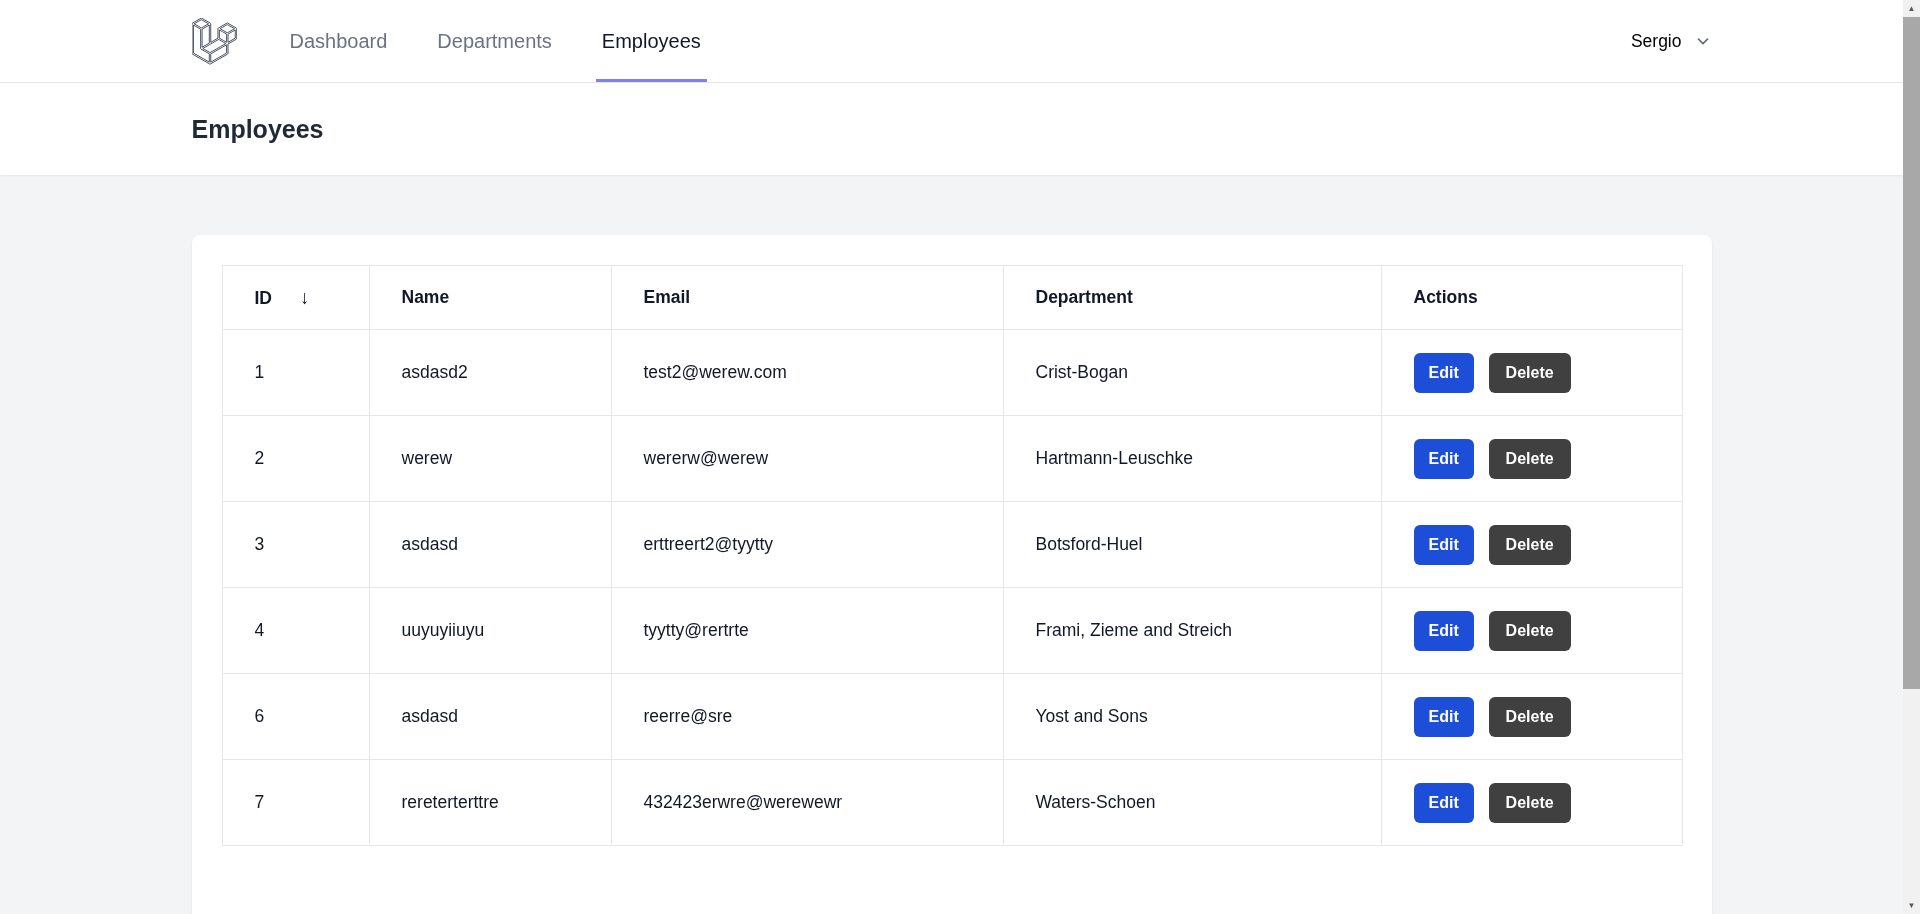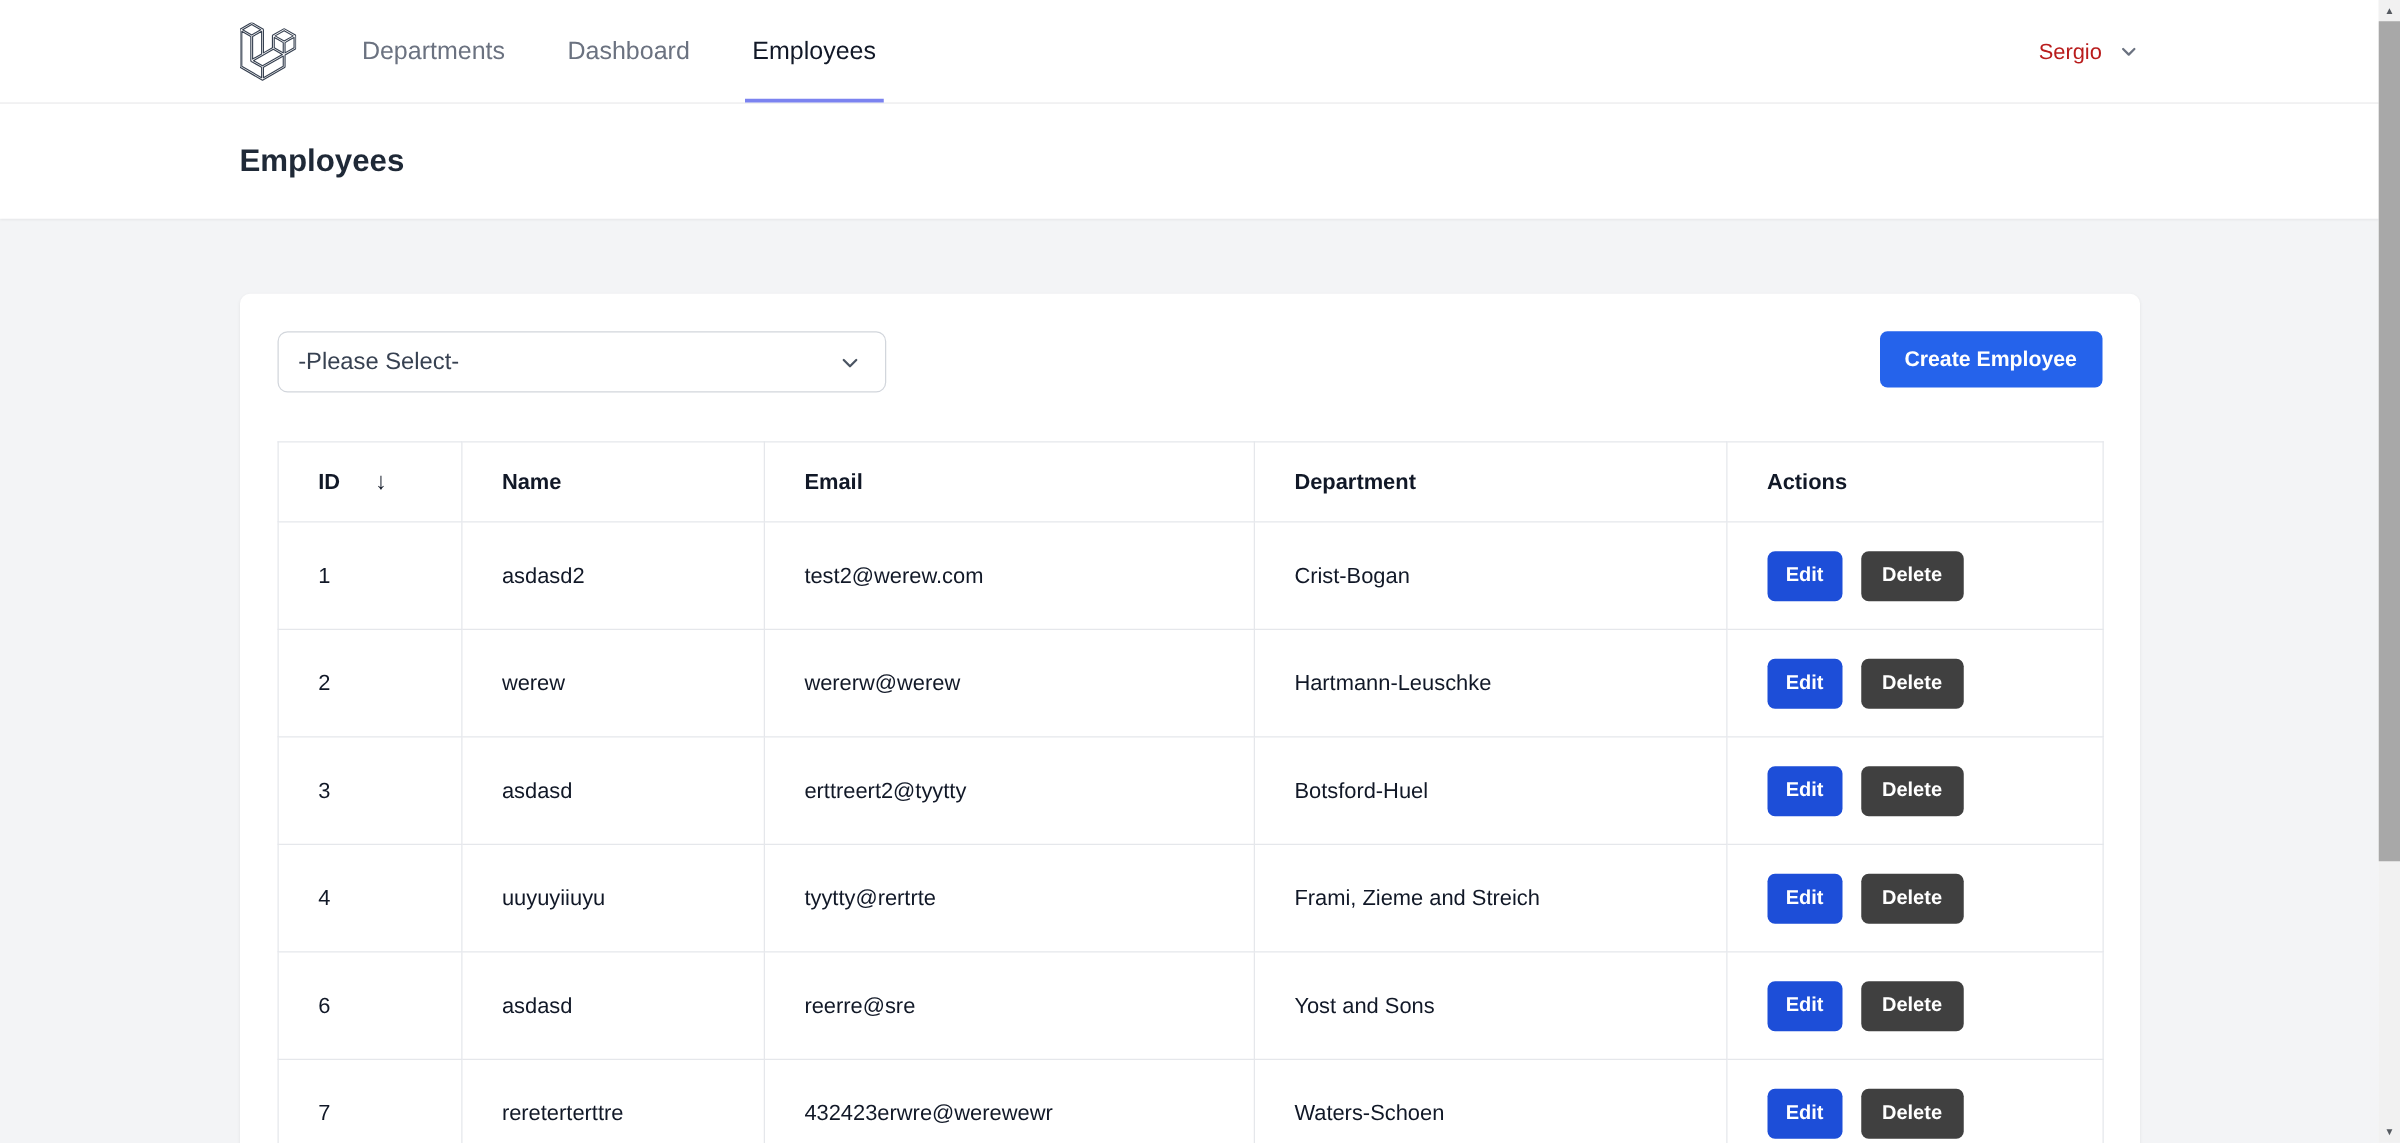--- a/index.html
+++ b/index.html
@@ -10,21 +10,21 @@
 
   
   .topnav { height:83px; background:#ffffff; border-bottom:1px solid #e8e8ea; }
   .nav-inner { display:flex; align-items:stretch; height:100%; }
   .logo-wrap { align-self:center; display:flex; align-items:center; }
   .nav-links { display:flex; margin-left:47px; gap:38px; }
   .nav-link { display:flex; align-items:center; padding:3px 6px 0 6px; font-size:20px; color:#6b7280;
               text-decoration:none; border-bottom:3px solid transparent; cursor:pointer; }
   .nav-link.active { color:#111827; border-bottom-color:#7b83f0; }
   .user-menu { margin-left:auto; align-self:center; display:flex; align-items:center; gap:12px;
-               background:none; border:none; color:#b91c1c; font-size:17.5px; cursor:pointer;
+               background:none; border:none; color:#000000; font-size:17.5px; cursor:pointer;
                font-family:inherit; }
 
   
   .page-header { background:#ffffff; height:92px; display:flex; align-items:center;
                  box-shadow:0 1px 2px rgba(0,0,0,0.06); position:relative; }
   .page-title { font-size:25px; font-weight:600; color:#1f2937; }
 
   
   .main { padding-top:60px; }
   .card { background:#ffffff; border-radius:8px; box-shadow:0 1px 3px rgba(0,0,0,0.08);
@@ -62,22 +62,22 @@
 <div class="page">
 
   <nav class="topnav">
     <div class="container nav-inner">
       <span class="logo-wrap">
         <svg width="45" height="47" viewBox="0 0 50 52" fill="none" stroke="#374151" stroke-width="1" stroke-linejoin="round">
           <path d="M49.626 11.564a.809.809 0 0 1 .028.209v10.972a.8.8 0 0 1-.402.694l-9.209 5.302V39.25c0 .286-.152.55-.4.694L20.42 51.01c-.044.025-.092.041-.14.058-.018.006-.035.017-.054.022a.805.805 0 0 1-.41 0c-.022-.006-.042-.018-.063-.026-.044-.016-.09-.03-.132-.054L.402 39.944A.801.801 0 0 1 0 39.25V6.334c0-.072.01-.142.028-.21.006-.023.02-.044.028-.067.015-.042.029-.085.051-.124.015-.026.037-.047.055-.071.023-.032.044-.065.071-.093.023-.023.053-.04.079-.06.029-.024.055-.05.088-.069h.001l9.61-5.533a.802.802 0 0 1 .8 0l9.61 5.533h.002c.032.02.059.045.088.068.026.02.055.038.078.06.028.029.048.062.072.094.017.024.04.045.054.071.023.04.036.082.052.124.008.023.022.044.028.068a.809.809 0 0 1 .028.209v20.559l8.008-4.611v-10.51c0-.07.01-.141.028-.208.007-.024.02-.045.028-.068.016-.042.03-.085.052-.124.015-.026.037-.047.054-.071.024-.032.044-.065.072-.093.023-.023.052-.04.078-.06.03-.024.056-.05.088-.069h.001l9.611-5.533a.801.801 0 0 1 .8 0l9.61 5.533c.034.02.06.045.09.068.025.02.054.038.077.06.028.029.048.062.072.094.018.024.04.045.054.071.023.039.036.082.052.124.009.023.022.044.028.068zm-1.574 10.718v-9.124l-3.363 1.936-4.646 2.675v9.124l8.01-4.611zm-9.61 16.505v-9.13l-4.57 2.61-13.05 7.448v9.216l17.62-10.144zM1.602 7.719v31.068L19.22 48.93v-9.214l-9.204-5.209-.003-.002-.004-.002c-.031-.018-.057-.044-.086-.066-.025-.02-.054-.036-.076-.058l-.002-.003c-.026-.025-.044-.056-.066-.084-.02-.027-.044-.05-.06-.078l-.001-.003c-.018-.03-.029-.066-.042-.1-.013-.03-.03-.058-.038-.09v-.001c-.01-.038-.012-.078-.016-.117-.004-.03-.012-.06-.012-.09v-.002-21.481L4.965 9.654 1.602 7.72zm8.81-5.994L2.405 6.334l8.005 4.609 8.006-4.61-8.006-4.608zm4.164 28.764l4.645-2.674V7.719l-3.363 1.936-4.646 2.675v20.096l3.364-1.937zM39.243 7.164l-8.006 4.609 8.006 4.609 8.005-4.61-8.005-4.608zm-.801 10.605l-4.646-2.675-3.363-1.936v9.124l4.645 2.674 3.364 1.937v-9.124zM20.02 38.33l11.743-6.704 5.87-3.35-8-4.606-9.211 5.303-8.395 4.833 7.993 4.524z"></path>
         </svg>
       </span>
       <div class="nav-links">
+        <a class="nav-link">Dashboard</a>
         <a class="nav-link">Departments</a>
-        <a class="nav-link">Dashboard</a>
         <a class="nav-link active">Employees</a>
       </div>
       <button class="user-menu">
         <span>Sergio</span>
         <svg width="18" height="18" viewBox="0 0 20 20" fill="none" stroke="#6b7280" stroke-width="2" stroke-linecap="round" stroke-linejoin="round">
           <path d="M5 8 L10 13 L15 8"></path>
         </svg>
       </button>
     </div>
   </nav>
@@ -85,29 +85,20 @@
   <header class="page-header">
     <div class="container">
       <h1 class="page-title">Employees</h1>
     </div>
   </header>
 
   <main class="main">
     <div class="container">
       <div class="card">
 
-        <div class="toolbar">
-          <div class="select-box">
-            <span>-Please Select-</span>
-            <svg width="20" height="20" viewBox="0 0 20 20" fill="none" stroke="#4b5563" stroke-width="1.8" stroke-linecap="round" stroke-linejoin="round">
-              <path d="M5 8 L10 13 L15 8"></path>
-            </svg>
-          </div>
-          <button class="create-btn">Create Employee</button>
-        </div>
 
         <table>
           <colgroup>
             <col class="c-id">
               <col class="c-name">
               <col class="c-email">
               <col class="c-dept">
               <col class="c-act">
           </colgroup>
           <thead>

